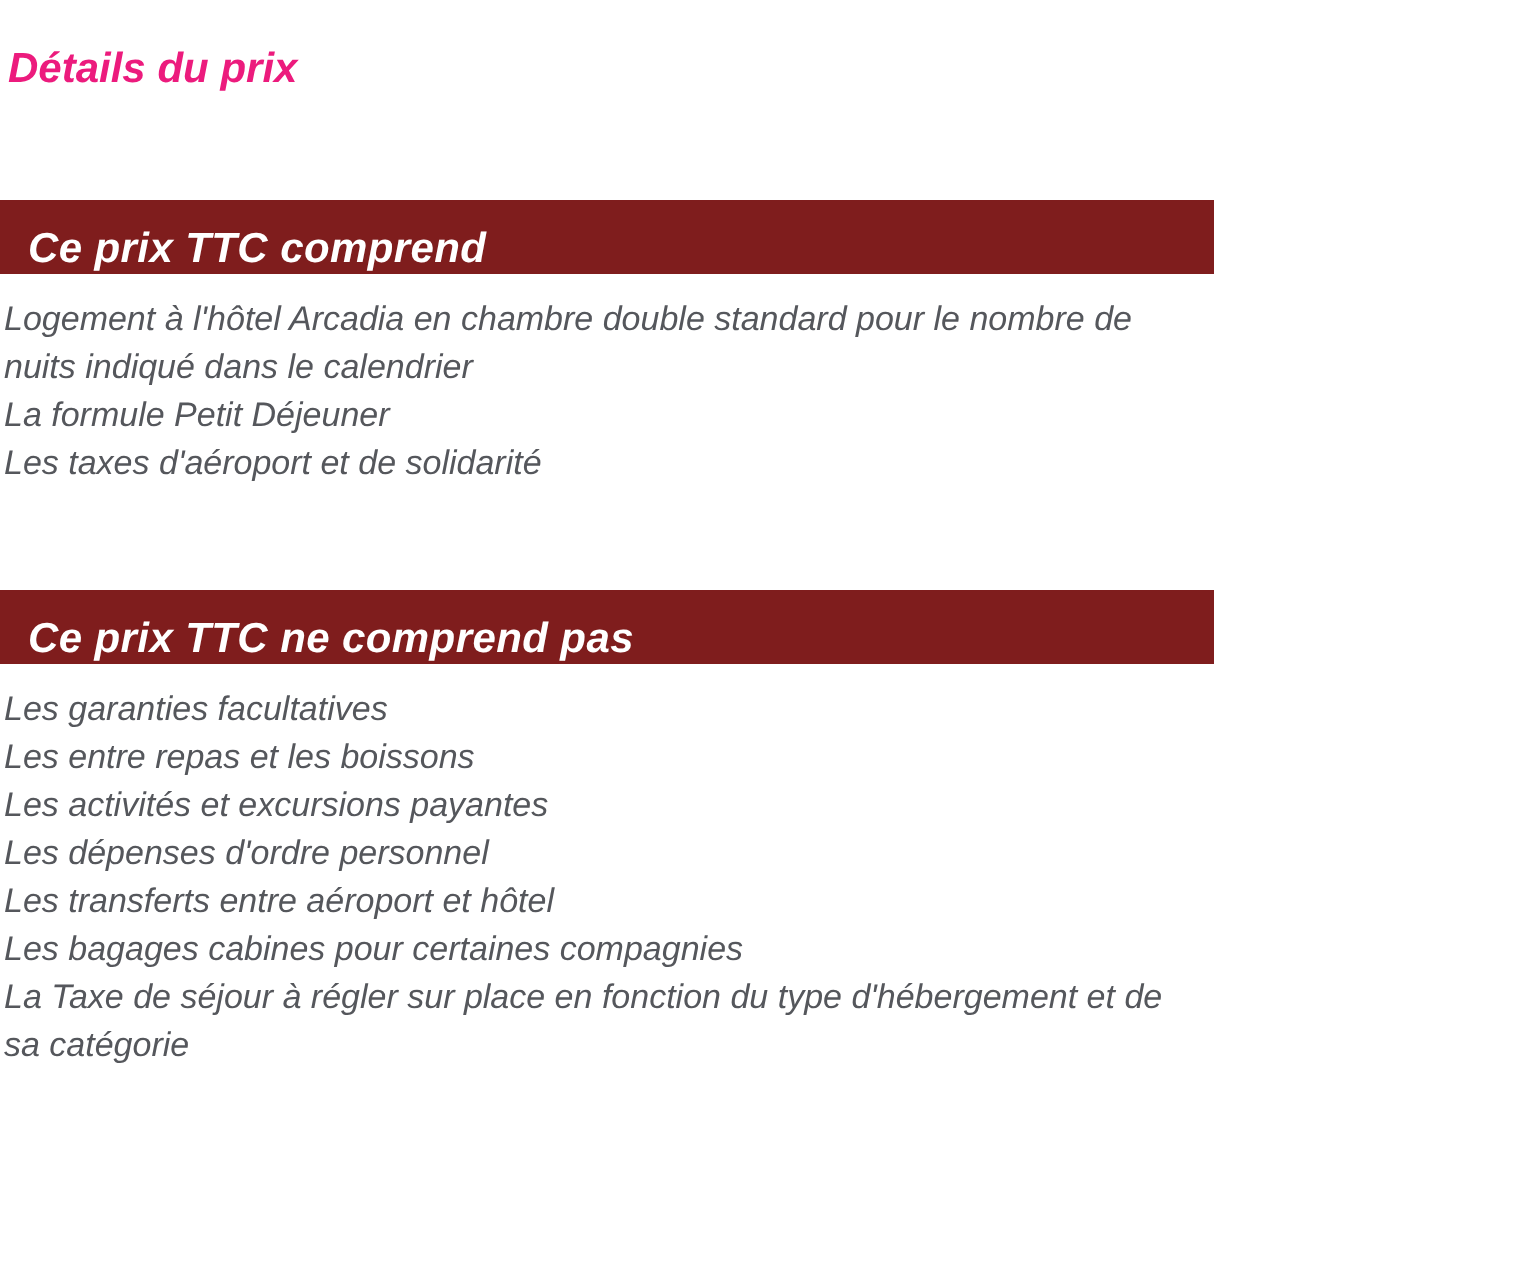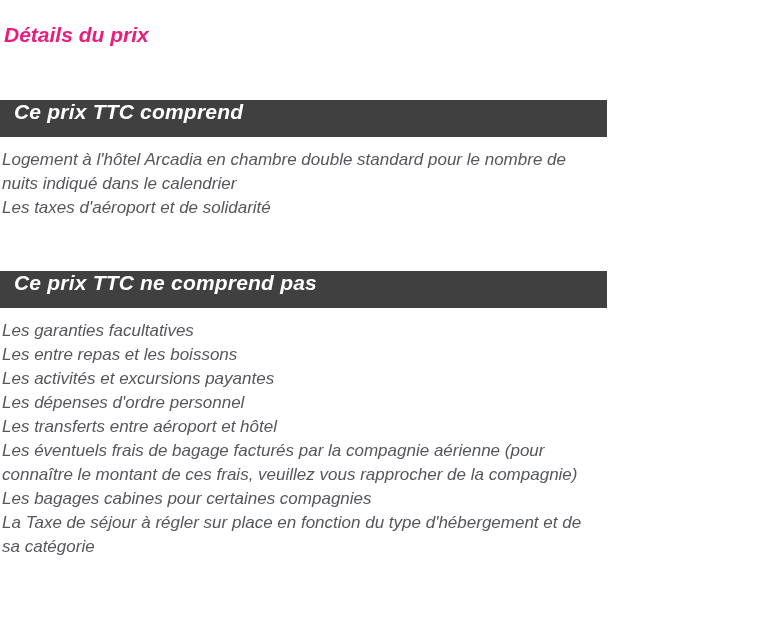--- a/index.html
+++ b/index.html
@@ -22,23 +22,23 @@
     font-size: 21px;
     line-height: 26px;
     font-weight: bold;
     font-style: italic;
     color: #ec1b7d;
   }
   .section-banner {
     margin-top: 52px;
     width: calc(100% - 6px);
     height: 37px;
-    background: #404040;
+    background: #7f1d1d;
     display: flex;
-    align-items: flex-start;
+    align-items: flex-end;
     box-sizing: border-box;
     padding-left: 14px;
   }
   .section-banner.second {
     margin-top: 51px;
   }
   .section-banner .banner-label {
     color: #ffffff;
     font-size: 21px;
     font-weight: bold;
@@ -64,31 +64,31 @@
 <div class="page">
 
   <h1 class="page-title">Détails du prix</h1>
 
   <div class="section-banner">
     <span class="banner-label">Ce prix TTC comprend</span>
   </div>
 
   <div class="item-list">
     <p>Logement à l'hôtel Arcadia en chambre double standard pour le nombre de nuits indiqué dans le calendrier</p>
+    <p>La formule Petit Déjeuner</p>
     <p>Les taxes d'aéroport et de solidarité</p>
   </div>
 
   <div class="section-banner second">
     <span class="banner-label">Ce prix TTC ne comprend pas</span>
   </div>
 
   <div class="item-list">
     <p>Les garanties facultatives</p>
     <p>Les entre repas et les boissons</p>
     <p>Les activités et excursions payantes</p>
     <p>Les dépenses d'ordre personnel</p>
     <p>Les transferts entre aéroport et hôtel</p>
-    <p>Les éventuels frais de bagage facturés par la compagnie aérienne (pour connaître le montant de ces frais, veuillez vous rapprocher de la compagnie)</p>
     <p>Les bagages cabines pour certaines compagnies</p>
     <p>La Taxe de séjour à régler sur place en fonction du type d'hébergement et de sa catégorie</p>
   </div>
 
 </div>
 
 </body></html>

